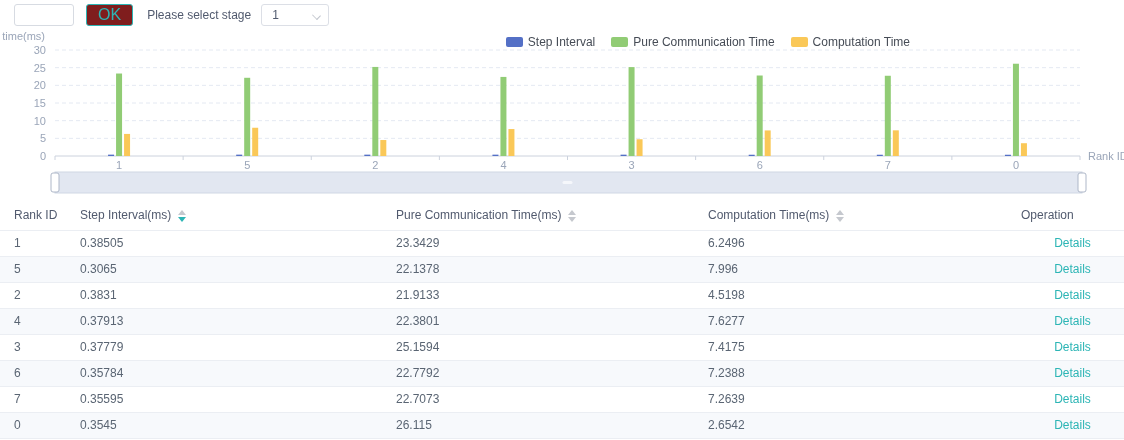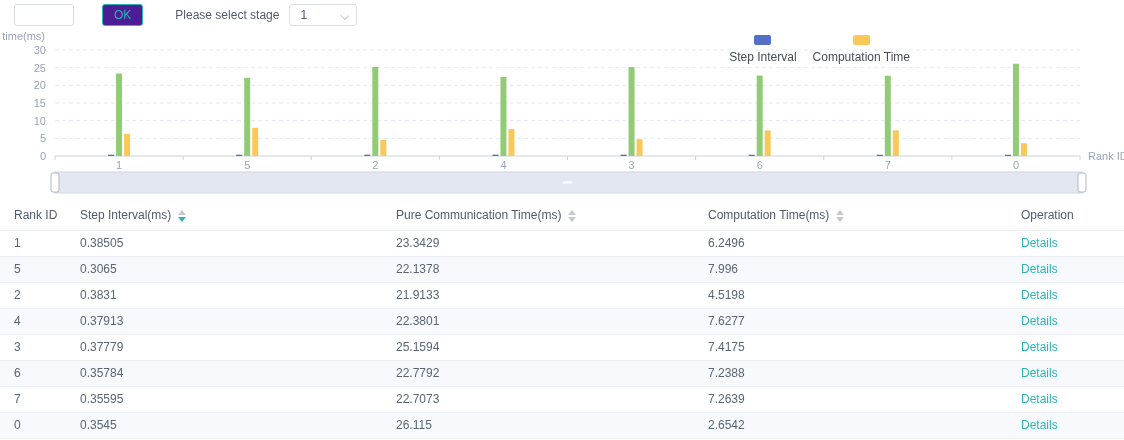--- a/index.html
+++ b/index.html
@@ -5,52 +5,52 @@
   * { margin:0; padding:0; box-sizing:border-box; }
   html,body { width:1124px; height:440px; background:#ffffff; overflow:hidden;
               font-family:"Liberation Sans", sans-serif; }
 
   
   .controls { display:flex; align-items:center; height:30px; padding-left:6px;
               font-size:12px; color:#515a6e; }
   .controls label { white-space:nowrap; }
   .steps-input { width:60px; height:22px; margin-left:8px; border:1px solid #d7dbe2;
                  border-radius:3px; padding:0 6px; font-size:12px; color:#515a6e; outline:none; }
-  .ok-btn { height:22px; margin-left:28px; padding:0 11px; background:#4c1d95;
-            border:1px solid #2cb5b5; color:#2cb5b5; border-radius:3px; font-size:12px;
+  .ok-btn { height:22px; margin-left:12px; padding:0 11px; background:#7f1d1d;
+            border:1px solid #2cb5b5; color:#2cb5b5; border-radius:3px; font-size:16px;
             cursor:pointer; line-height:20px; }
-  .stage-label { margin-left:32px; }
+  .stage-label { margin-left:14px; }
   .stage-select { position:relative; width:68px; height:22px; margin-left:10px;
                   border:1px solid #dcdfe6; border-radius:3px; display:flex;
                   align-items:center; padding-left:10px; font-size:12px; color:#515a6e;
                   cursor:pointer; background:#fff; }
   .chev { position:absolute; right:8px; top:7px; width:7px; height:7px;
           border-right:1px solid #c0c4cc; border-bottom:1px solid #c0c4cc;
           transform:rotate(45deg) scaleY(.8); }
 
   
   .chart-wrap { position:relative; width:916px; height:170px; }
   .chart-wrap svg { position:absolute; left:0; top:0; }
   .legend { position:absolute; top:5px; right:6px; display:flex; gap:16px;
             align-items:center; font-size:12px; color:#464c56; }
-  .legend-item { display:flex; align-items:center; gap:5px; cursor:pointer;flex-direction:column; }
+  .legend-item { display:flex; align-items:center; gap:5px; cursor:pointer; }
   .legend-swatch { width:17px; height:10px; border-radius:2px; display:inline-block; }
 
   
   table { width:1124px; border-collapse:collapse; font-size:12px; table-layout:fixed; }
   col.c0{width:80px;} col.c1{width:316px;} col.c2{width:312px;} col.c3{width:313px;} col.c4{width:103px;}
   thead th { font-weight:normal; color:#515a6e; text-align:left; height:30px;
              padding-left:0; white-space:nowrap; }
   thead th:first-child { padding-left:14px; }
   thead th.op { text-align:left; }
   tbody td { height:26px; color:#5a6573; border-top:1px solid #ebeef3; }
   tbody td:first-child { padding-left:14px; }
   tbody tr:nth-child(even) { background:#f7f9fc; }
   tbody tr:last-child td { border-bottom:1px solid #ebeef3; }
-  td.op { }
+  td.op { text-align:center; }
   .details-link { color:#2cb5b5; cursor:pointer; text-decoration:none; }
   .sort-group { display:inline-flex; flex-direction:column; vertical-align:middle;
                 margin-left:7px; gap:2px; cursor:pointer; }
   .car { width:0; height:0; border-left:4px solid transparent; border-right:4px solid transparent; }
   .car.up   { border-bottom:5px solid #c5c8ce; }
   .car.down { border-top:5px solid #c5c8ce; }
   .car.active.down { border-top-color:#2cb5b5; }
 </style>
 </head>
 <body>
@@ -128,20 +128,24 @@
       <rect x="562.5" y="151" width="10" height="3" rx="1.5" fill="#f5f7fb"></rect>
       <rect x="51" y="143" width="8" height="19" rx="2" fill="#ffffff" stroke="#aeb7c8"></rect>
       <rect x="1078" y="143" width="8" height="19" rx="2" fill="#ffffff" stroke="#aeb7c8"></rect>
     </svg>
   <div class="legend" id="legend">
       <span class="legend-item">
         <span class="legend-swatch" style="background: rgb(84, 112, 198);"></span>
         <span>Step Interval</span>
       </span>
       <span class="legend-item">
+        <span class="legend-swatch" style="background: rgb(145, 204, 117);"></span>
+        <span>Pure Communication Time</span>
+      </span>
+      <span class="legend-item">
         <span class="legend-swatch" style="background: rgb(250, 200, 88);"></span>
         <span>Computation Time</span>
       </span>
     </div>
 </div>
 
 <table>
   <colgroup>
       <col class="c0">
       <col class="c1">

